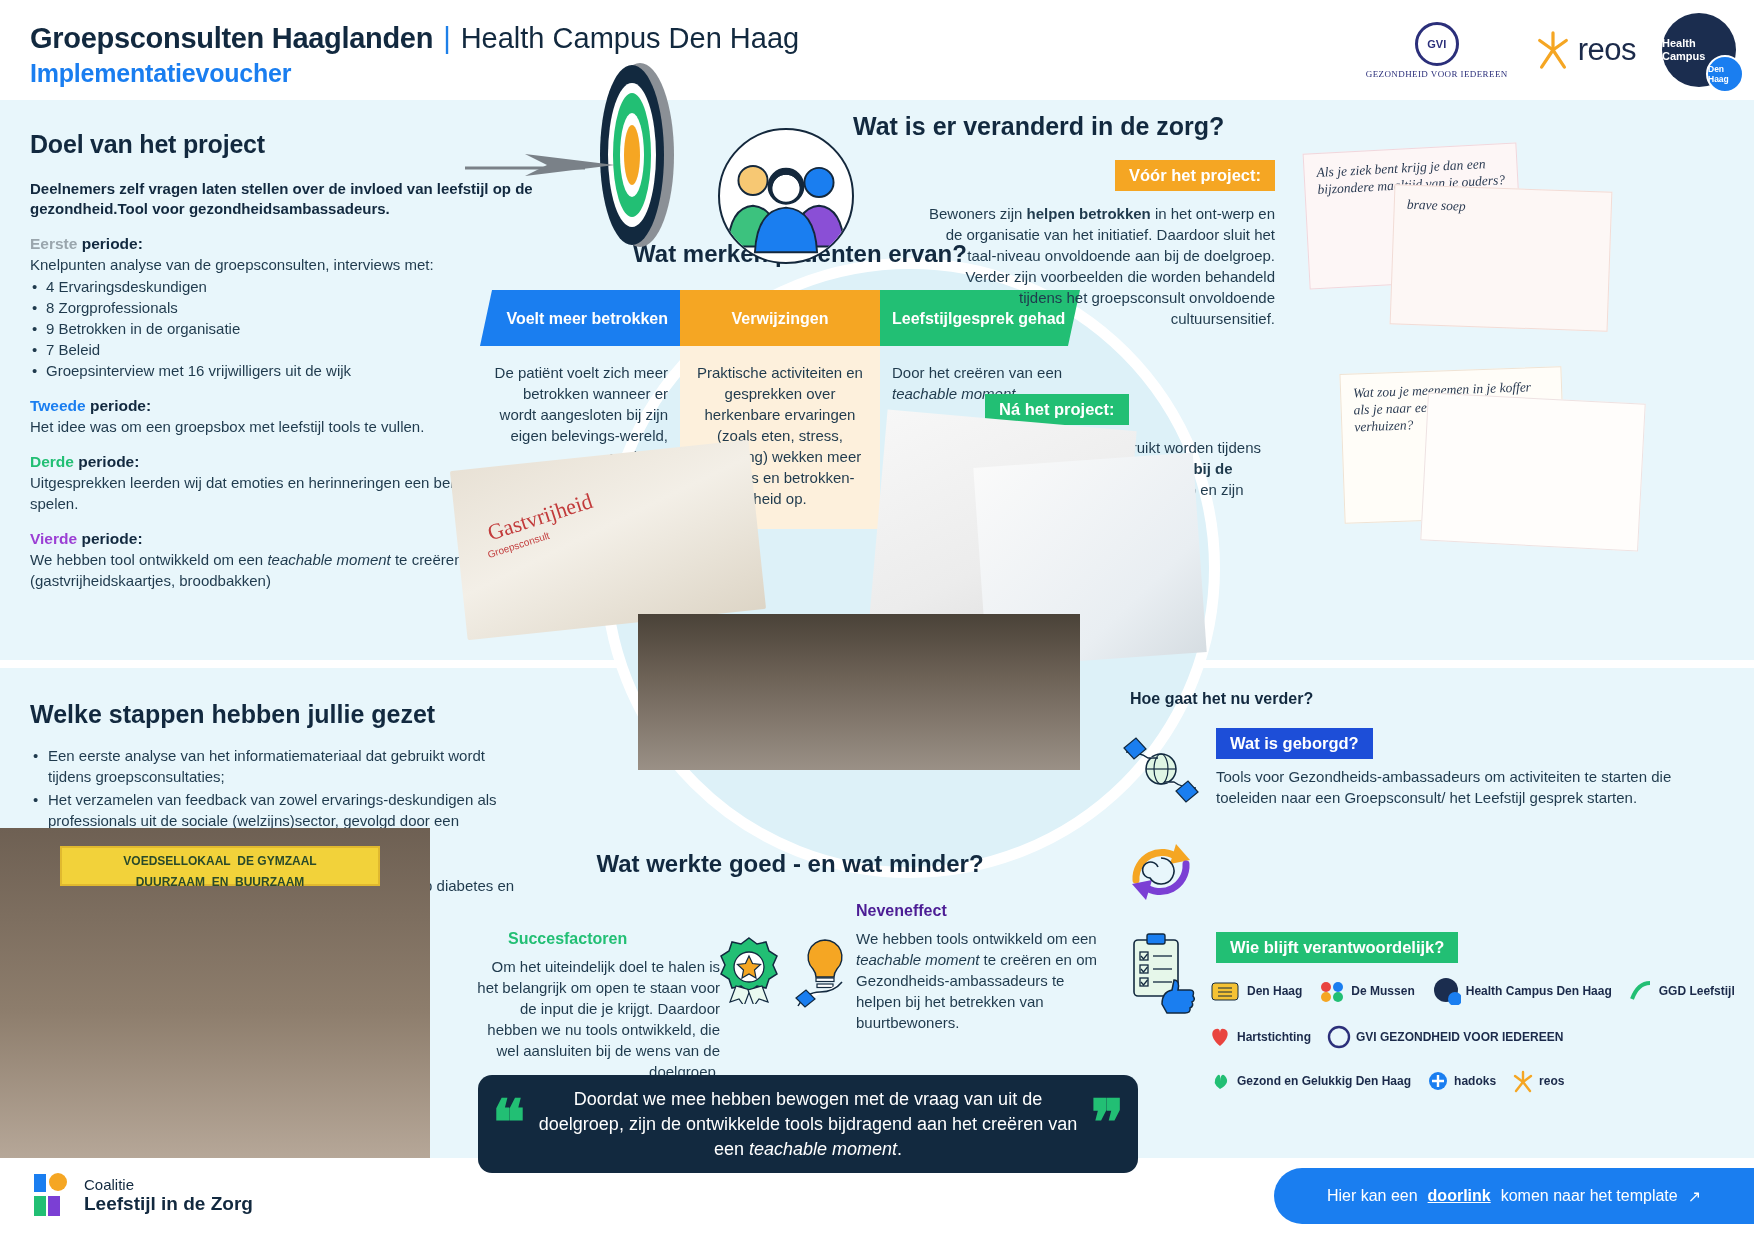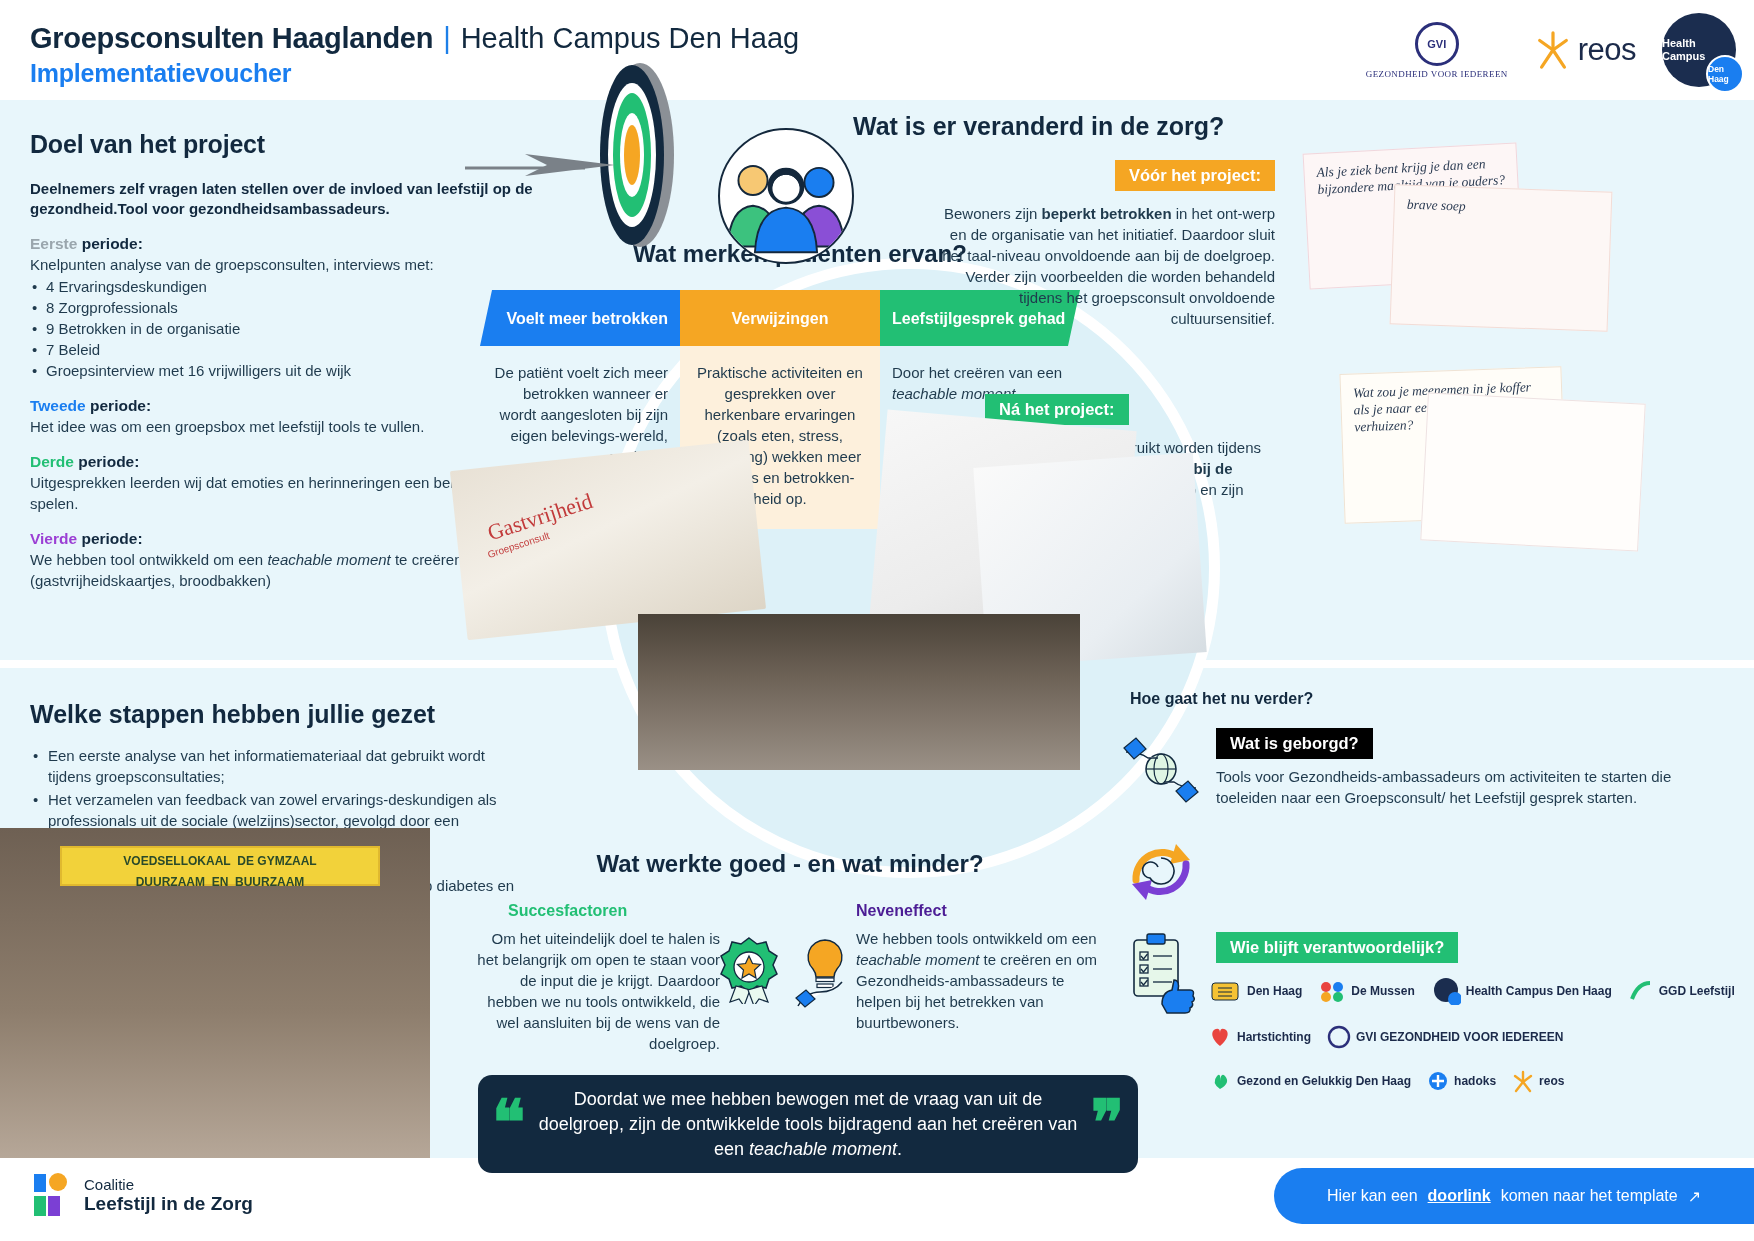--- a/index.html
+++ b/index.html
@@ -108,21 +108,21 @@
   .col-steps ul { list-style: none; margin-top: 16px; }
   .col-steps li { font-size: 15px; color: #1f3a4d; line-height: 21px; padding-left: 18px; position: relative; margin-bottom: 2px; }
   .col-steps li::before { content: "•"; position: absolute; left: 3px; }
 
   
   .col-good { position: absolute; left: 470px; top: 850px; width: 640px; z-index: 7; }
   .col-good h2 { text-align: center; font-size: 24px; font-weight: bold; color: #12293f; }
   .good-cols { display: flex; margin-top: 24px; gap: 14px; }
   .good-col { width: 310px; position: relative; }
   .good-h { font-size: 16px; font-weight: bold; }
-  .good-h.g { color: #22bf74; text-align: left; padding-left: 38px;}
+  .good-h.g { color: #22bf74; text-align: left; padding-left: 38px; margin-top: 28px;}
   .good-h.b { color: #4c1d95; text-align: left; }
   .good-b { font-size: 15px; color: #1f3a4d; line-height: 21px; margin-top: 8px; }
   .good-b.right { text-align: right; padding-right: 60px;}
   .good-b.left { text-align: left; padding-left: 62px;}
   .badge-icon { position: absolute; right: 0px; top: 34px; width: 62px; height: 68px; }
   .bulb-icon { position: absolute; left: 0px; top: 34px; width: 62px; height: 72px; }
 
   
   .quote { position: absolute; left: 478px; top: 1075px; width: 660px; height: 98px; background: #12293f; border-radius: 14px; z-index: 10; display: flex; align-items: center; }
   .qmark { color: #22bf74; font-size: 62px; font-weight: bold; font-family: "Liberation Serif", serif; line-height: 0.7; }
@@ -285,21 +285,21 @@
   <div class="photo ph-cards3">
     <div class="hand-note">Wat zou je meenemen in je koffer als je naar een ander land zou verhuizen?</div>
   </div>
   <div class="photo ph-cards4"></div>
 
   <div class="col-right">
     <div class="r-title">Wat is er veranderd in de zorg?</div>
 
     <div class="blk-voor">
       <span class="pill orange">Vóór het project:</span>
-      <div class="r-body" style="margin-top:12px"><span>Bewoners zijn </span><b>beperkt betrokken</b><span> in het ont-werp en de organisatie van het initiatief. Daardoor sluit het taal-niveau onvoldoende aan bij de doelgroep. Verder zijn voorbeelden die worden behandeld tijdens het groepsconsult onvoldoende cultuursensitief.</span></div>
+      <div class="r-body" style="margin-top:12px"><span>Bewoners zijn </span><b>helpen betrokken</b><span> in het ont-werp en de organisatie van het initiatief. Daardoor sluit het taal-niveau onvoldoende aan bij de doelgroep. Verder zijn voorbeelden die worden behandeld tijdens het groepsconsult onvoldoende cultuursensitief.</span></div>
     </div>
 
     <div class="blk-na">
       <span class="pill green">Ná het project:</span>
       <div class="r-body" style="margin-top:12px;text-align:left"><span>De materialen die gebruikt worden tijdens het Groepsconsult </span><b>sluiten aan bij de beleefwereld</b><span> van de doelgroep en zijn cultuursensitief.</span></div>
     </div>
   </div>
 
   <div class="col-steps">
     <h2>Welke stappen hebben jullie gezet</h2>
@@ -356,21 +356,21 @@
       <svg class="nx-icon" viewBox="0 0 82 82">
         <circle cx="41" cy="41" r="15" fill="#dff5e4" stroke="#12293f" stroke-width="1.5"></circle>
         <ellipse cx="41" cy="41" rx="7" ry="15" fill="none" stroke="#12293f" stroke-width="1.2"></ellipse>
         <line x1="26" y1="41" x2="56" y2="41" stroke="#12293f" stroke-width="1.2"></line>
         <path d="M6 24 q14 0 22 6 h10" fill="#fff" stroke="#12293f" stroke-width="1.5"></path>
         <path d="M4 20 l12-10 10 11-12 10z" fill="#1a7ef0" stroke="#12293f" stroke-width="1.2"></path>
         <path d="M76 60 q-14 0-22-6 h-10" fill="#fff" stroke="#12293f" stroke-width="1.5"></path>
         <path d="M78 64 l-12 10-10-11 12-10z" fill="#1a7ef0" stroke="#12293f" stroke-width="1.2"></path>
       </svg>
       <div class="nx-text">
-        <span class="pill" style="background:#000000">Wat is geborgd?</span>
+        <span class="pill" style="background:#1d4ed8">Wat is geborgd?</span>
         <div class="nx-body">Tools voor Gezondheids-ambassadeurs om activiteiten te starten die toeleiden naar een Groepsconsult/ het Leefstijl gesprek starten.</div>
       </div>
     </div>
 
     <div class="nx-row">
       <svg class="nx-icon" viewBox="0 0 82 82">
         <path d="M16 50 a26 26 0 0 1 42-22" fill="none" stroke="#f5a623" stroke-width="7" stroke-linecap="round"></path>
         <polygon points="56,14 70,30 50,34" fill="#f5a623"></polygon>
         <path d="M66 34 a26 26 0 0 1-42 22" fill="none" stroke="#7b3fd4" stroke-width="7" stroke-linecap="round"></path>
         <polygon points="26,70 12,54 32,50" fill="#7b3fd4"></polygon>

